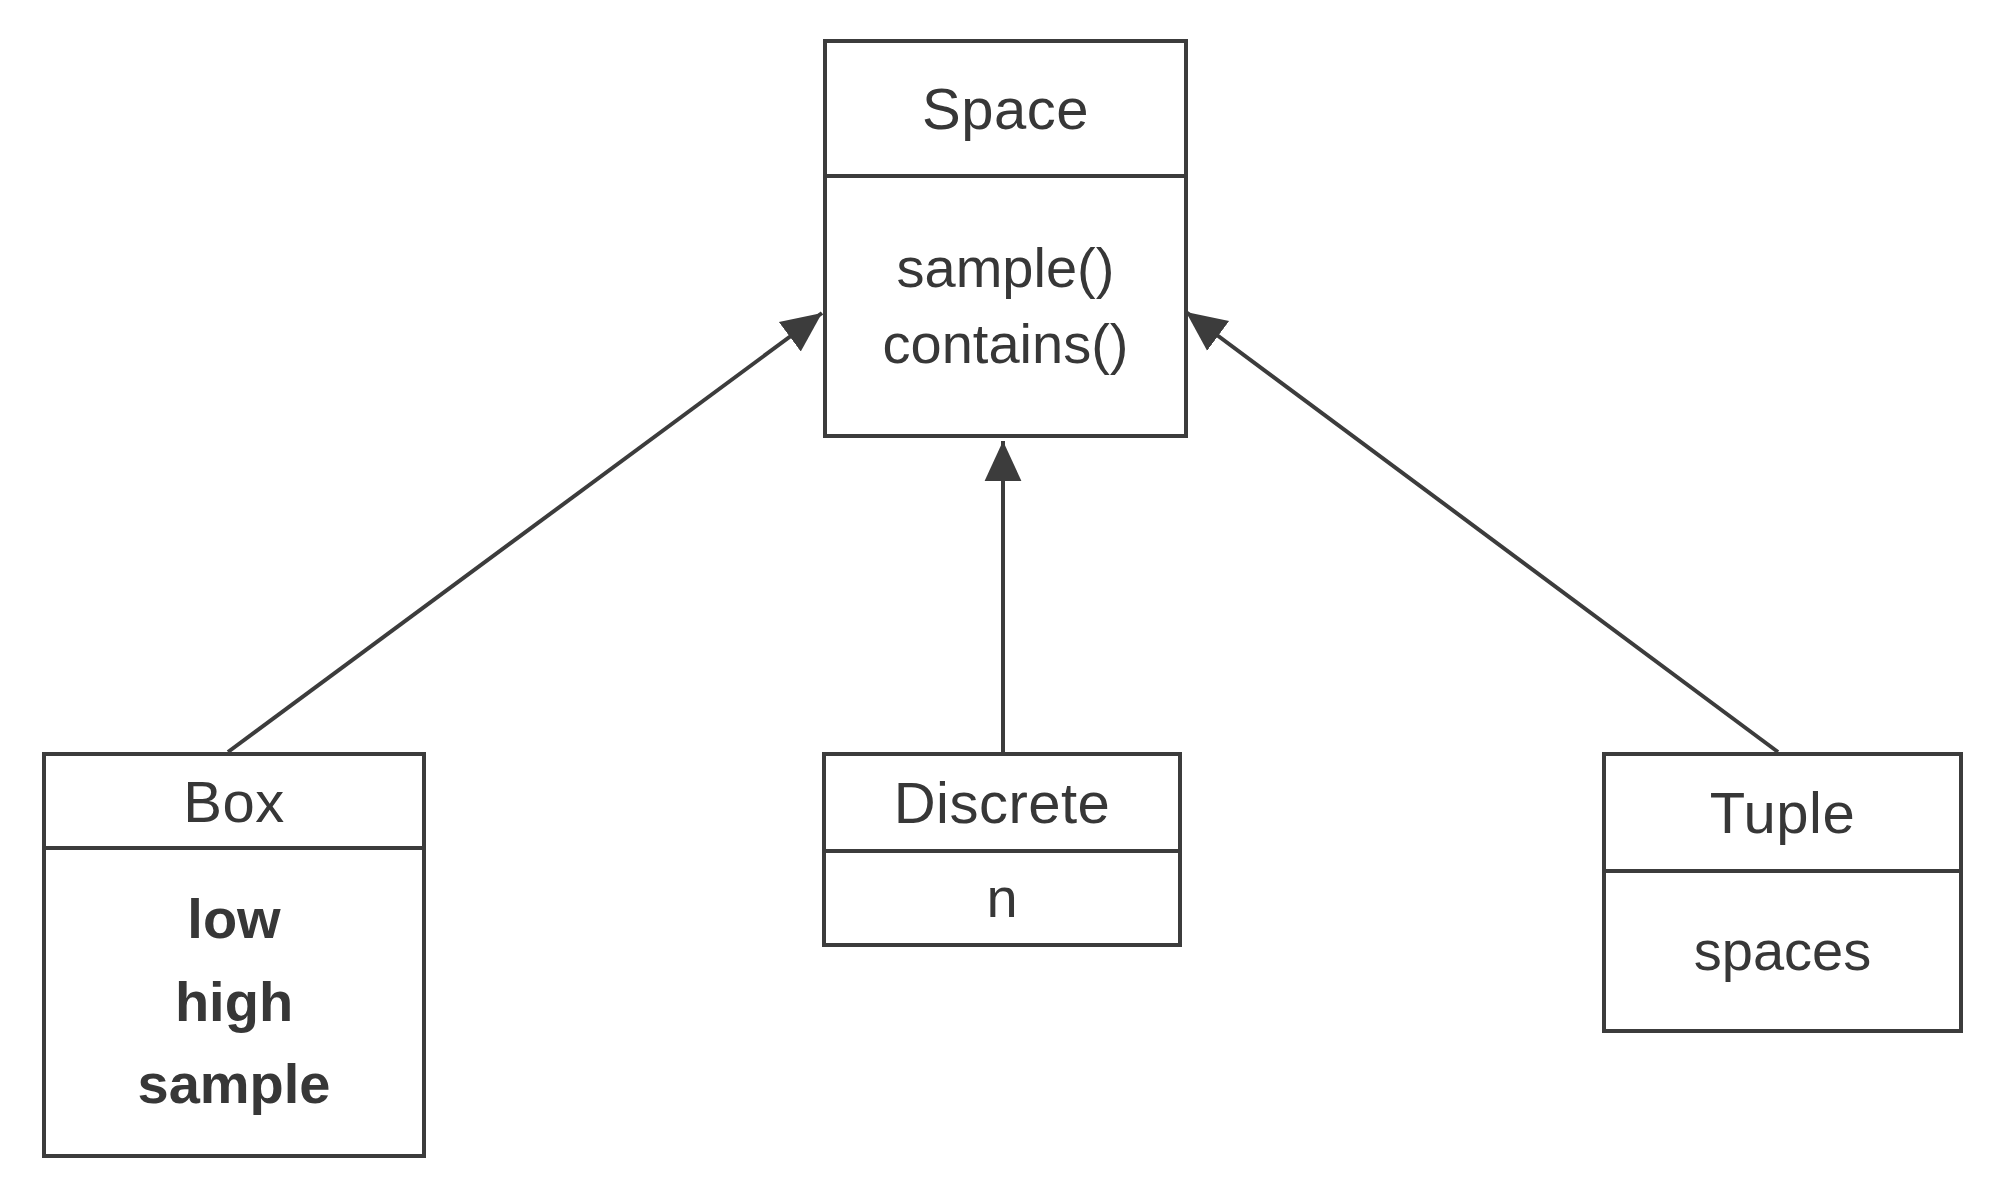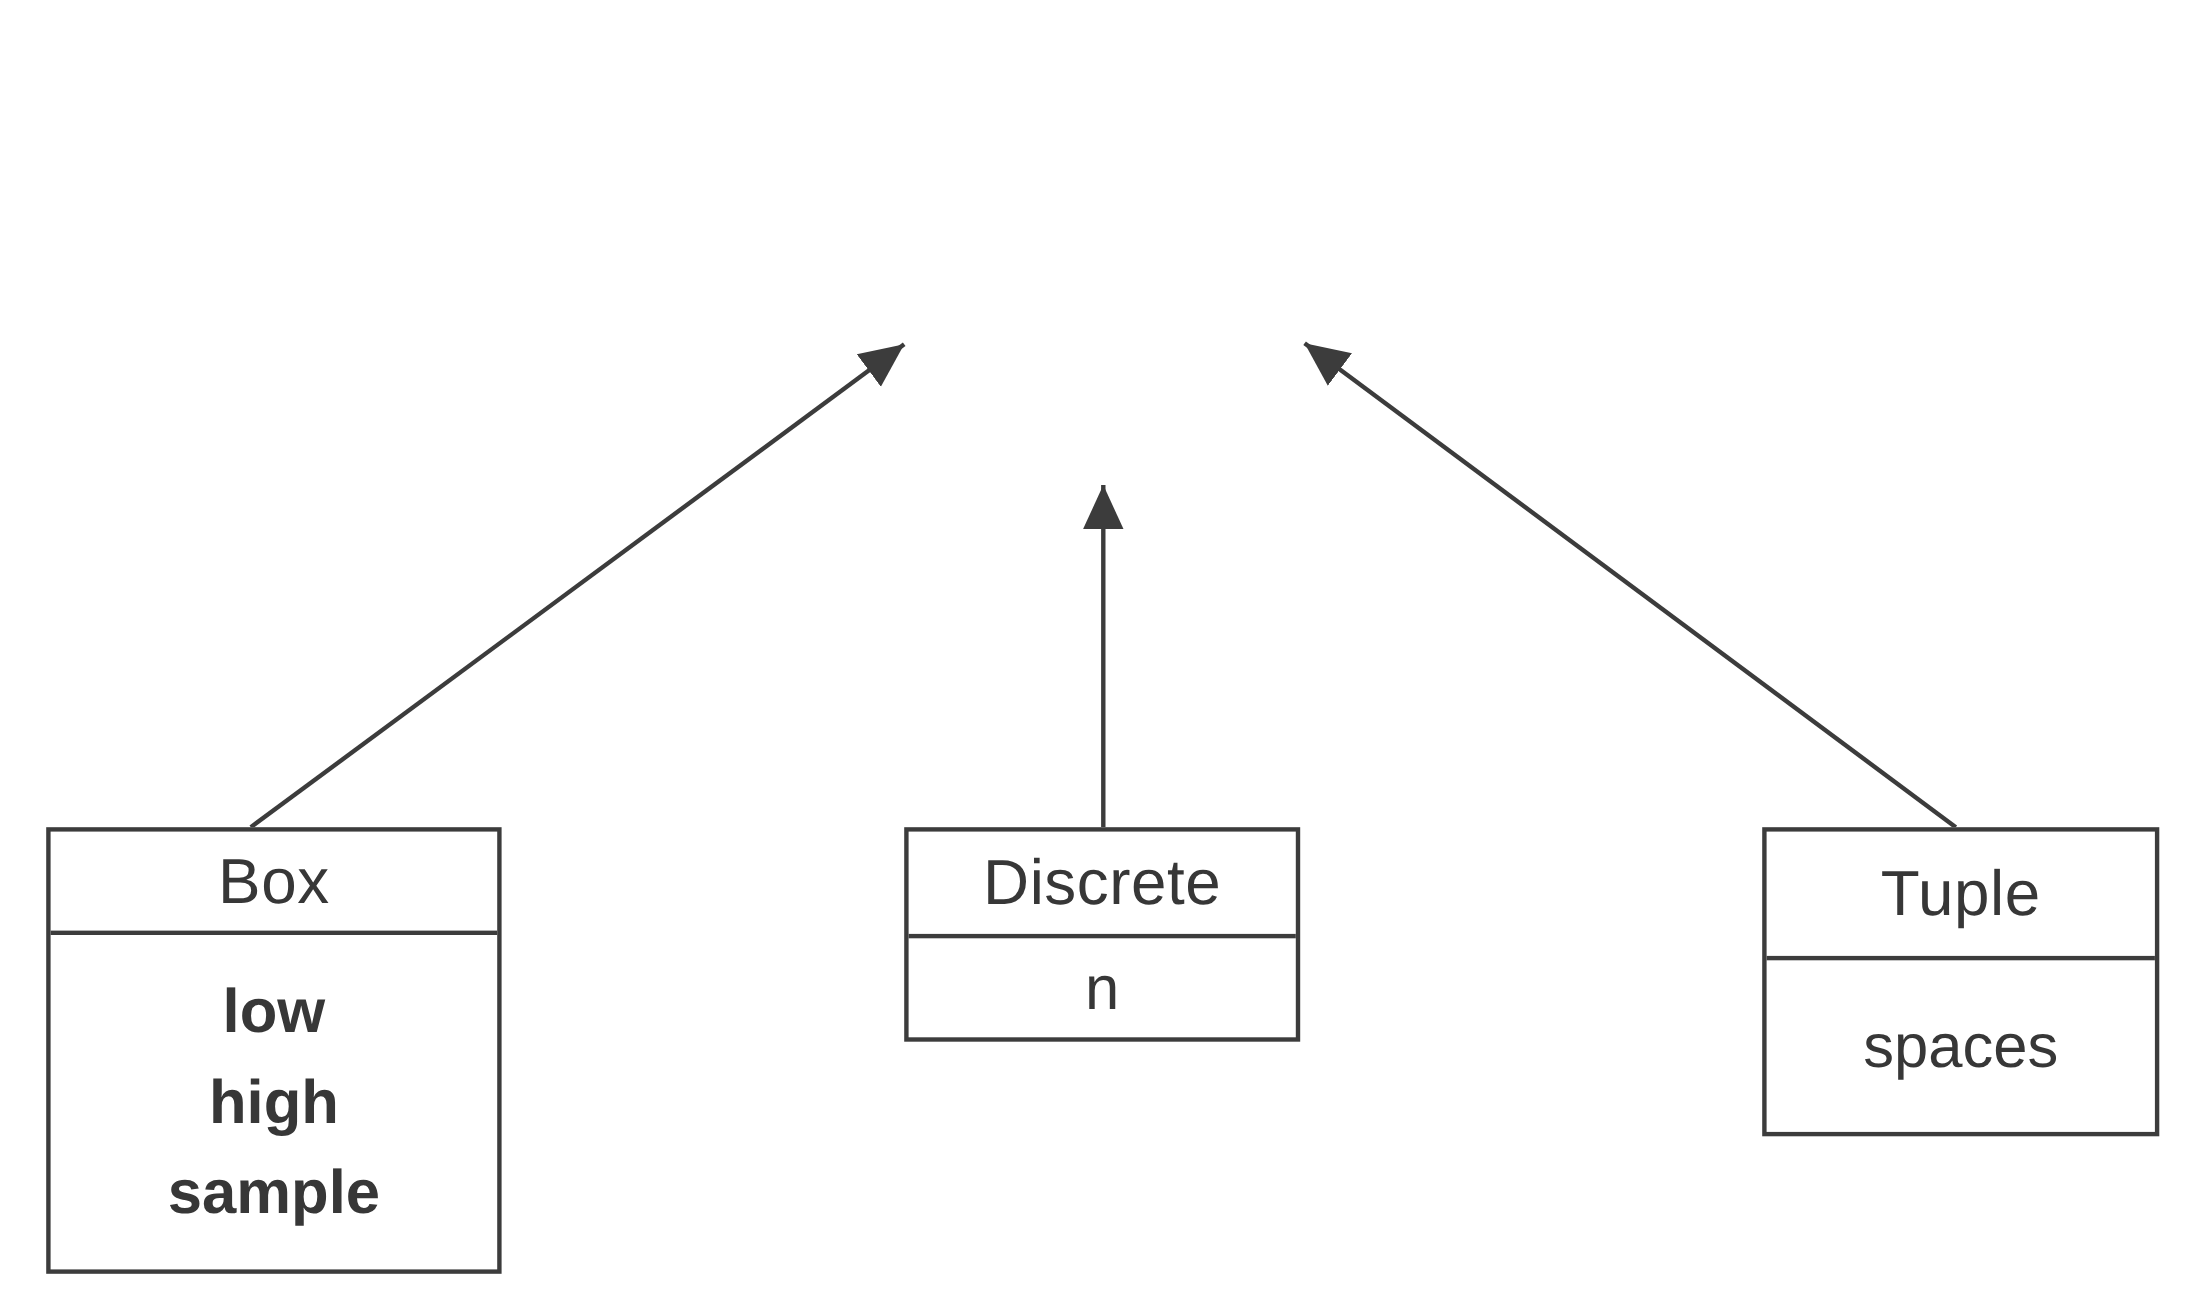--- a/index.html
+++ b/index.html
@@ -45,21 +45,21 @@
     flex-direction: column;
     align-items: center;
     justify-content: center;
     font-size: 56px;
     line-height: 1.42;
     text-align: center;
   }
   #cls-space            { left: 823px;  top: 39px;  width: 365px; height: 399px; }
   #cls-space .uml-title { height: 135px; }
   #cls-space .uml-body  { line-height: 1.35; }
-  #cls-box              { left: 42px;   top: 752px; width: 414px; height: 406px; }
+  #cls-box              { left: 42px;   top: 752px; width: 384px; height: 406px; }
   #cls-box .uml-title   { height: 94px; }
   #cls-box .uml-body    { line-height: 1.48; font-weight: bold; }
   #cls-discrete            { left: 822px;  top: 752px; width: 360px; height: 195px; }
   #cls-discrete .uml-title { height: 97px; }
   #cls-tuple            { left: 1602px; top: 752px; width: 361px; height: 281px; }
   #cls-tuple .uml-title { height: 117px; }
 </style>
 </head>
 <body>
 
@@ -69,20 +69,27 @@
     <defs>
       <marker id="arrowhead" viewBox="0 0 10 10" refX="10" refY="5" markerWidth="10" markerHeight="10" orient="auto">
         <path d="M 0 0.4 L 10 5 L 0 9.6 Z" fill="#3c3c3c"></path>
       </marker>
     </defs>
     <line x1="228" y1="752" x2="822" y2="313" stroke="#3c3c3c" stroke-width="4" marker-end="url(#arrowhead)"></line>
     <line x1="1003" y1="752" x2="1003" y2="441" stroke="#3c3c3c" stroke-width="4" marker-end="url(#arrowhead)"></line>
     <line x1="1778" y1="752" x2="1186" y2="312" stroke="#3c3c3c" stroke-width="4" marker-end="url(#arrowhead)"></line>
   </svg>
 
+  <div class="uml-class" id="cls-space">
+    <div class="uml-title">Space</div>
+    <div class="uml-body">
+      <div class="uml-member">sample()</div>
+      <div class="uml-member">contains()</div>
+    </div>
+  </div>
 
   <div class="uml-class" id="cls-box">
     <div class="uml-title">Box</div>
     <div class="uml-body">
       <div class="uml-member">low</div>
       <div class="uml-member">high</div>
       <div class="uml-member">sample</div>
     </div>
   </div>
 

